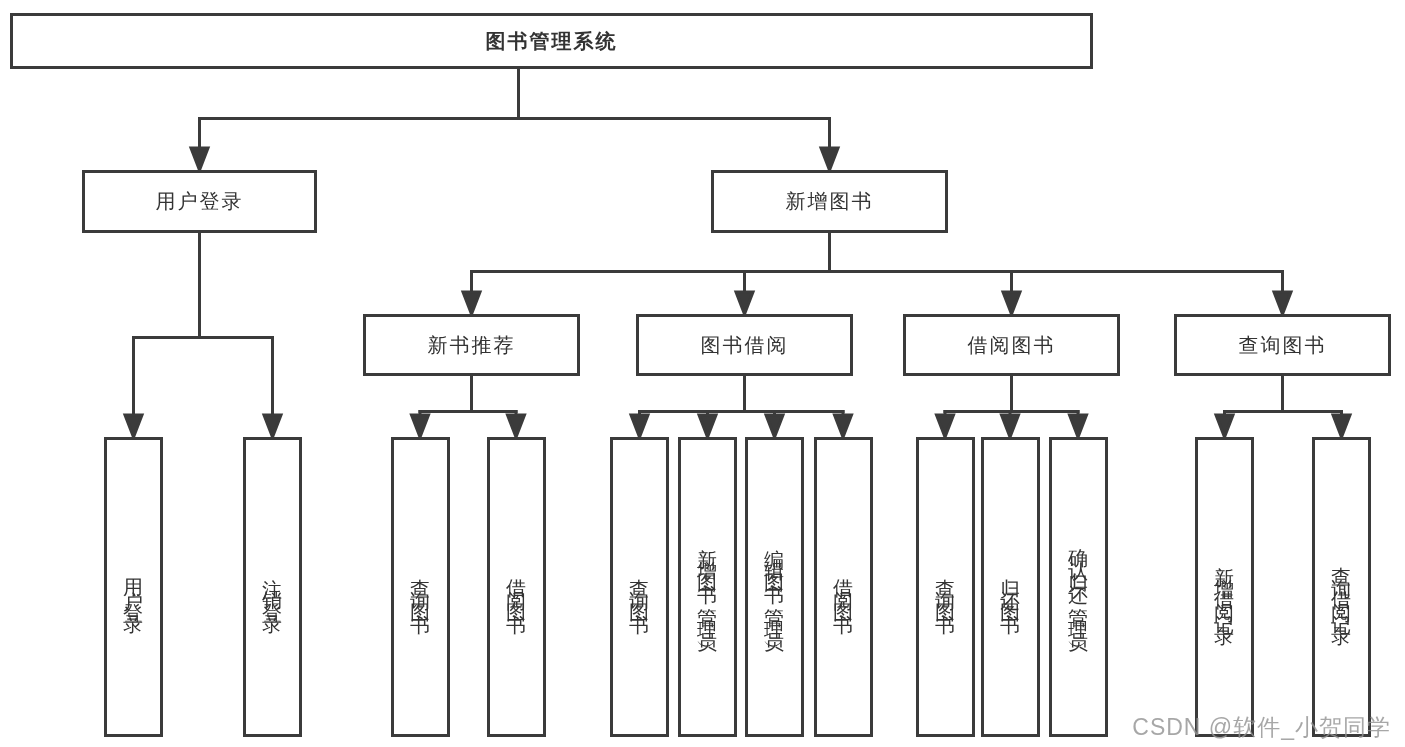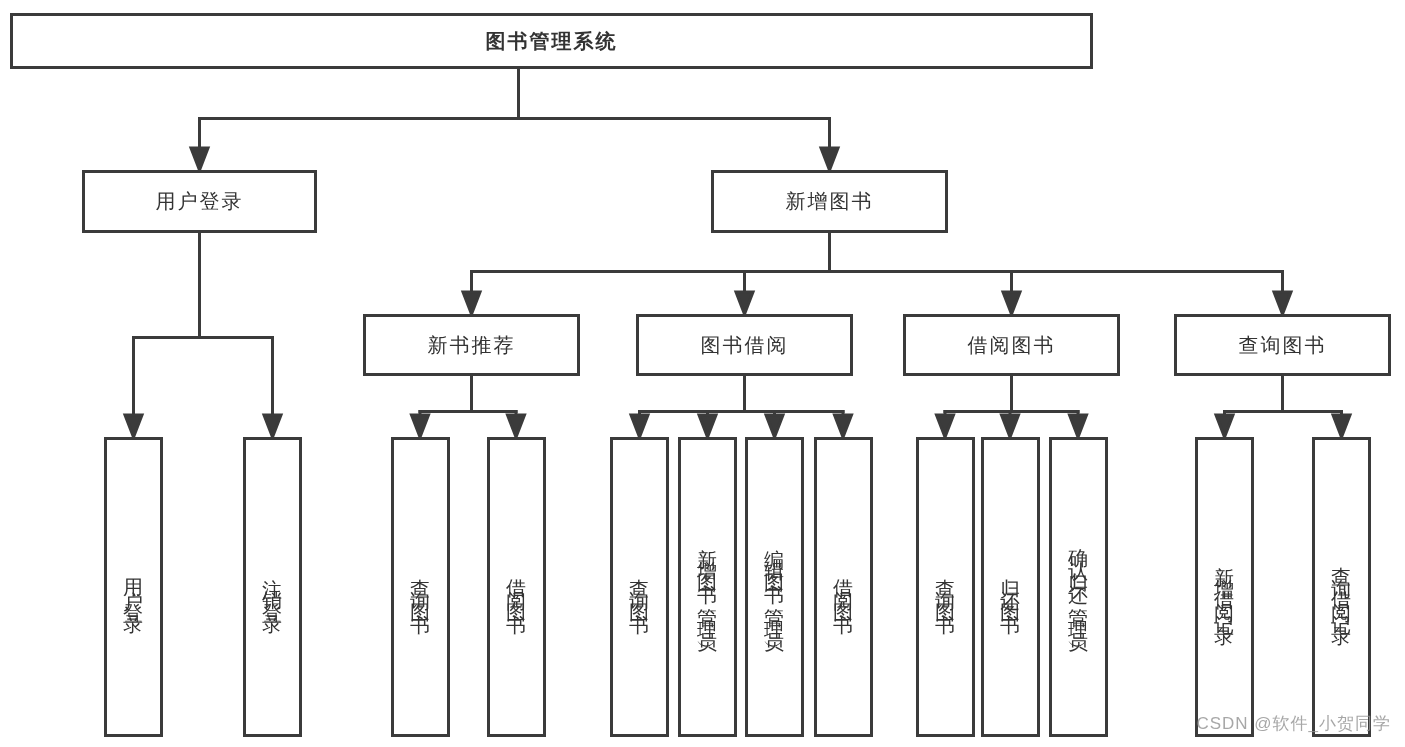--- a/index.html
+++ b/index.html
@@ -64,21 +64,21 @@
   .l8  { left: 814px; }
   .l9  { left: 916px; }
   .l10 { left: 981px; }
   .l11 { left: 1049px; }
   .l12 { left: 1195px; }
   .l13 { left: 1312px; }
   .watermark {
     position: absolute;
     right: 14px;
     top: 712px;
-    font-size: 17px;
+    font-size: 23px;
     color: rgba(148, 148, 148, 0.82);
     letter-spacing: 1px;
     white-space: nowrap;
   }
 </style>
 </head>
 <body>
 
 <div class="canvas">
 

